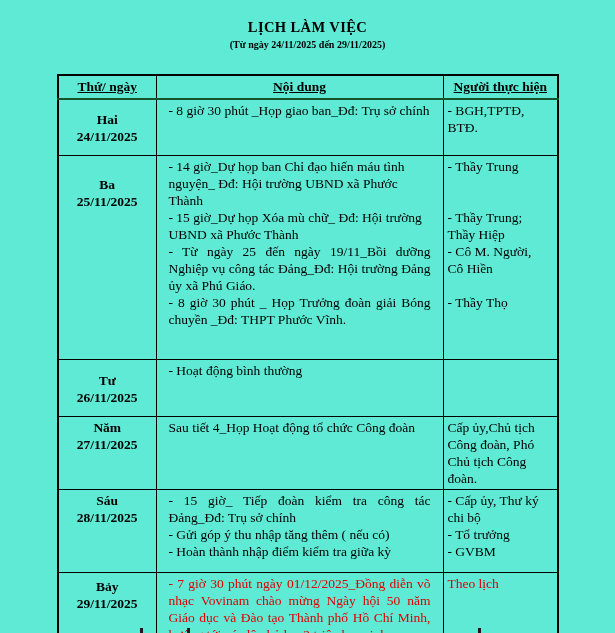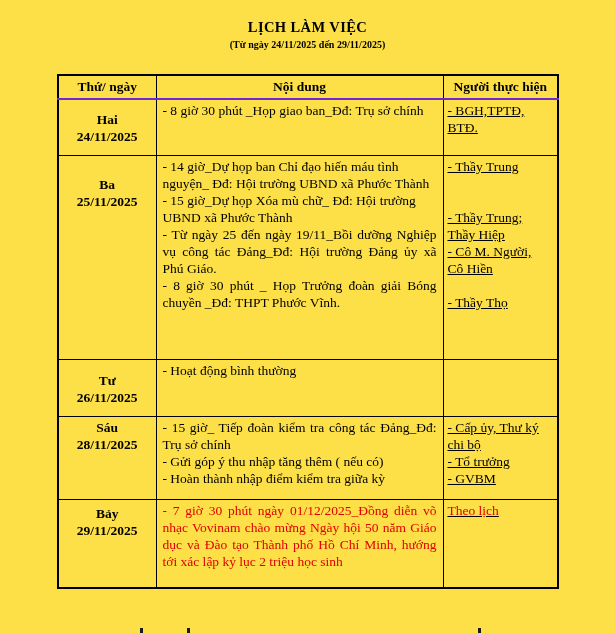--- a/index.html
+++ b/index.html
@@ -1,50 +1,50 @@
 <!DOCTYPE html>
 <html><head>
 <meta charset="utf-8">
 <style>
   html,body { margin:0; padding:0; background:#ffffff; }
   body {
     width:615px; height:633px; overflow:hidden;
     font-family:"Liberation Serif", serif;
     color:#000000;
   }
-  .page { position:relative; width:615px; height:633px; background:#fde047; }
+  .page { position:relative; width:615px; height:633px; background:#5eead4; }
 
   .title-block { padding-top:19px; text-align:center; }
   .doc-title   { font-size:14.5px; font-weight:bold; letter-spacing:0.4px; line-height:17px; }
   .doc-subtitle{ font-size:10px;   font-weight:bold; line-height:17px; }
 
   table.schedule {
     position:absolute; left:57px; top:74px; width:500px;
     border-collapse:collapse; table-layout:fixed;
     border:2px solid #000;
   }
   .schedule col.c-day    { width:98px;  }
   .schedule col.c-content{ width:287px; }
   .schedule col.c-person { width:115px; }
 
   .schedule th, .schedule td {
     border:1px solid #000;
     font-size:13.5px; line-height:17px;
     vertical-align:top;
-    padding:2px 6px;
+    padding:2px 12px;
     overflow:hidden;
   }
   .schedule thead th {
     text-align:center; font-weight:bold;
-    border-bottom:2px solid #6d28d9;
-    height:18px; padding:2px 2px;
+    border-bottom:2px solid #14532d;
+    height:18px; padding:2px 2px;text-decoration:underline;
   }
 
   td.day-cell  { text-align:center; padding:2px 2px; }
-  td.person-cell { padding:2px 4px;text-decoration:underline; }
+  td.person-cell { padding:2px 4px; }
   .day-name { font-weight:bold; }
   .day-date { font-weight:bold; }
 
   .ln { min-height:17px; }
   .just { text-align:justify; }
   .red { color:#e00000; }
 
   
   tr.r-hai  td { height:51px; }
   tr.r-ba   td { height:181px; }
@@ -129,20 +129,35 @@
         <td class="day-cell">
           <div class="day-name">Tư</div>
           <div class="day-date">26/11/2025</div>
         </td>
         <td class="content-cell">
           <div class="ln">- Hoạt động bình thường</div>
         </td>
         <td class="person-cell"></td>
       </tr>
 
+      <tr class="r-nam">
+        <td class="day-cell">
+          <div class="day-name">Năm</div>
+          <div class="day-date">27/11/2025</div>
+        </td>
+        <td class="content-cell">
+          <div class="ln">Sau tiết 4_Họp Hoạt động tổ chức Công đoàn</div>
+        </td>
+        <td class="person-cell">
+          <div class="ln">Cấp ủy,Chủ tịch</div>
+          <div class="ln">Công đoàn, Phó</div>
+          <div class="ln">Chủ tịch Công</div>
+          <div class="ln">đoàn.</div>
+        </td>
+      </tr>
 
       <tr class="r-sau">
         <td class="day-cell">
           <div class="day-name">Sáu</div>
           <div class="day-date">28/11/2025</div>
         </td>
         <td class="content-cell">
           <div class="ln just">- 15 giờ_ Tiếp đoàn kiểm tra công tác Đảng_Đđ: Trụ sở chính</div>
           <div class="ln">- Gửi góp ý thu nhập tăng thêm ( nếu có)</div>
           <div class="ln">- Hoàn thành nhập điểm kiểm tra giữa kỳ</div>

